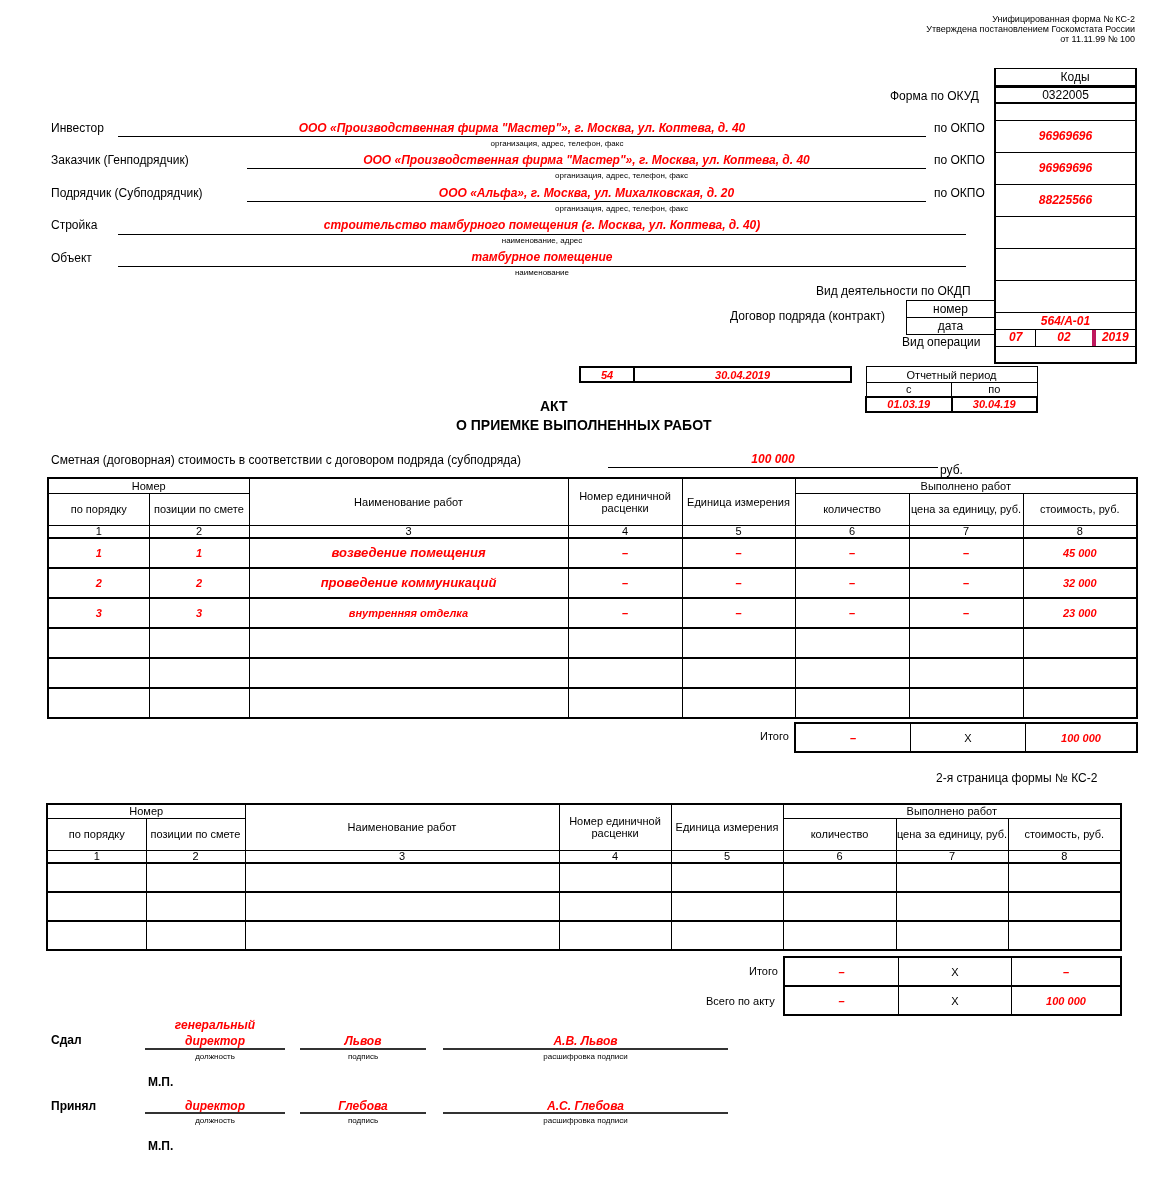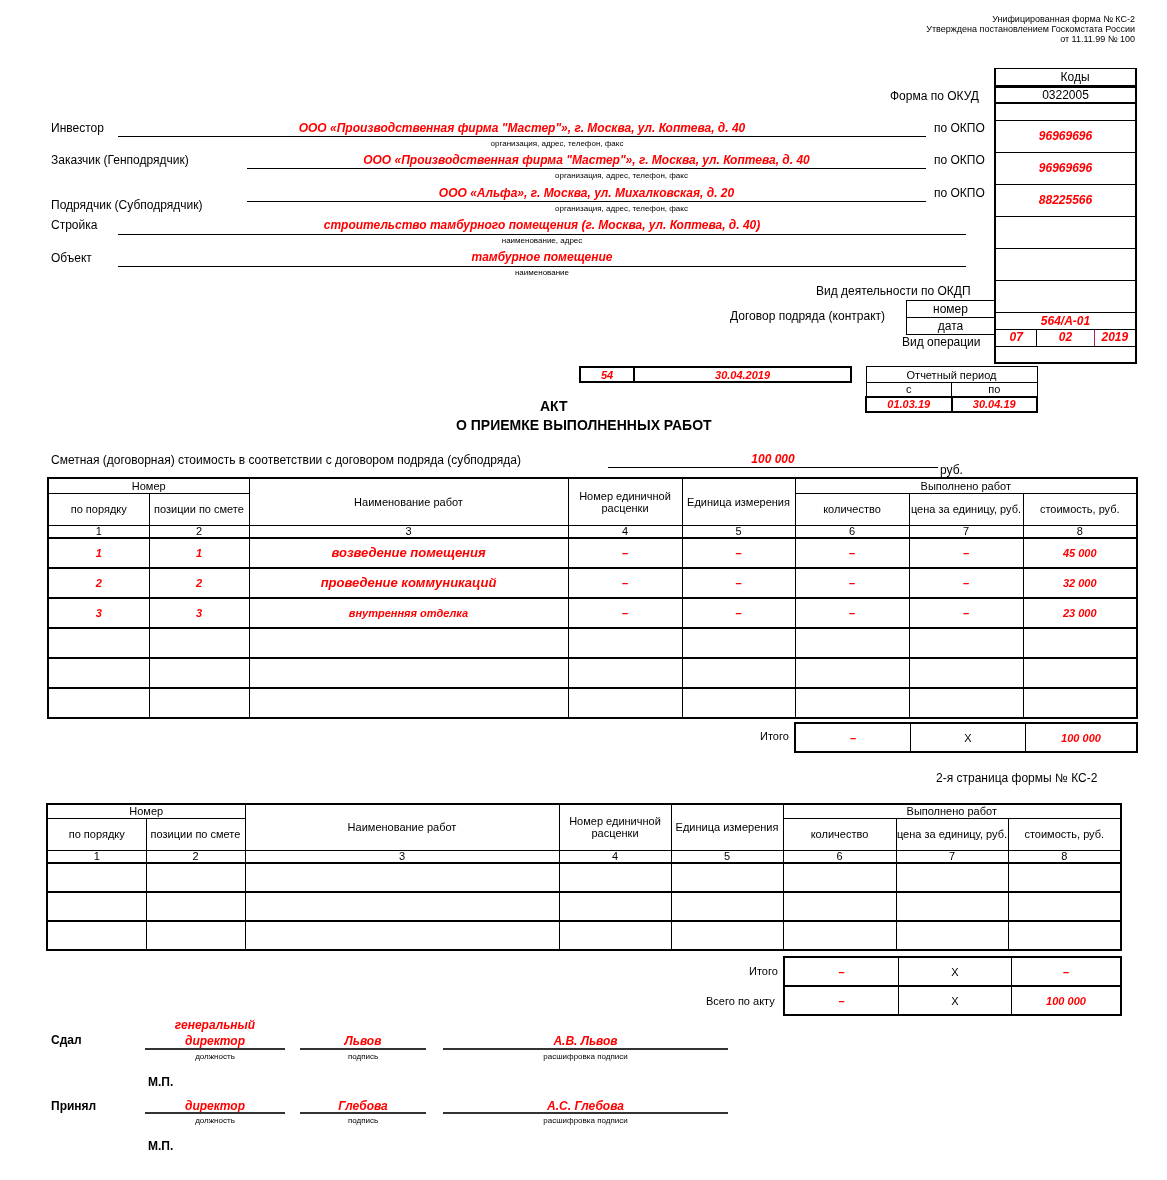--- a/index.html
+++ b/index.html
@@ -39,40 +39,40 @@
   <div class="cell" style="height:17px;"></div>
   <div class="cell red">96969696</div>
   <div class="cell red">96969696</div>
   <div class="cell red">88225566</div>
   <div class="cell"></div>
   <div class="cell"></div>
   <div class="cell"></div>
   <div class="cell red" style="height:17px; line-height:16px;">564/А-01</div>
   <div class="cell" style="height:17px; display:flex; padding:0;">
     <span class="red" style="flex:1; border-right:1px solid #000; line-height:15px;">07</span>
-    <span class="red" style="flex:1.4; border-right:1px solid #be185d; line-height:15px;">02</span>
+    <span class="red" style="flex:1.4; border-right:4px solid #be185d; line-height:15px;">02</span>
     <span class="red" style="flex:1; line-height:15px;">2019</span>
   </div>
   <div class="cell" style="height:17px; border-bottom:2px solid #000;"></div>
 </div>
 <div class="lbl" style="left:890px; top:89px;">Форма по ОКУД</div>
 
 <div class="lbl" style="left:51px; top:121px;">Инвестор</div>
 <div class="uline" style="left:118px; top:120px; width:808px; height:16px;"></div>
 <div class="val red" style="left:118px; top:121px; width:808px;">ООО «Производственная фирма "Мастер"», г. Москва, ул. Коптева, д. 40</div>
 <div class="hint" style="left:118px; top:139px; width:878px;">организация, адрес, телефон, факс</div>
 <div class="lbl" style="left:934px; top:121px;">по ОКПО</div>
 
 <div class="lbl" style="left:51px; top:153px;">Заказчик (Генподрядчик)</div>
 <div class="uline" style="left:247px; top:152px; width:679px; height:16px;"></div>
 <div class="val red" style="left:247px; top:153px; width:679px;">ООО «Производственная фирма "Мастер"», г. Москва, ул. Коптева, д. 40</div>
 <div class="hint" style="left:247px; top:171px; width:749px;">организация, адрес, телефон, факс</div>
 <div class="lbl" style="left:934px; top:153px;">по ОКПО</div>
 
-<div class="lbl" style="left:51px; top:186px;margin-top:12px;">Подрядчик (Субподрядчик)</div>
+<div class="lbl" style="left:51px; top:186px;">Подрядчик (Субподрядчик)</div>
 <div class="uline" style="left:247px; top:185px; width:679px; height:16px;"></div>
 <div class="val red" style="left:247px; top:186px; width:679px;">ООО «Альфа», г. Москва, ул. Михалковская, д. 20</div>
 <div class="hint" style="left:247px; top:204px; width:749px;">организация, адрес, телефон, факс</div>
 <div class="lbl" style="left:934px; top:186px;">по ОКПО</div>
 
 <div class="lbl" style="left:51px; top:218px;">Стройка</div>
 <div class="uline" style="left:118px; top:218px; width:848px; height:16px;"></div>
 <div class="val red" style="left:118px; top:218px; width:848px;">строительство тамбурного помещения (г. Москва, ул. Коптева, д. 40)</div>
 <div class="hint" style="left:118px; top:236px; width:848px;">наименование, адрес</div>
 

